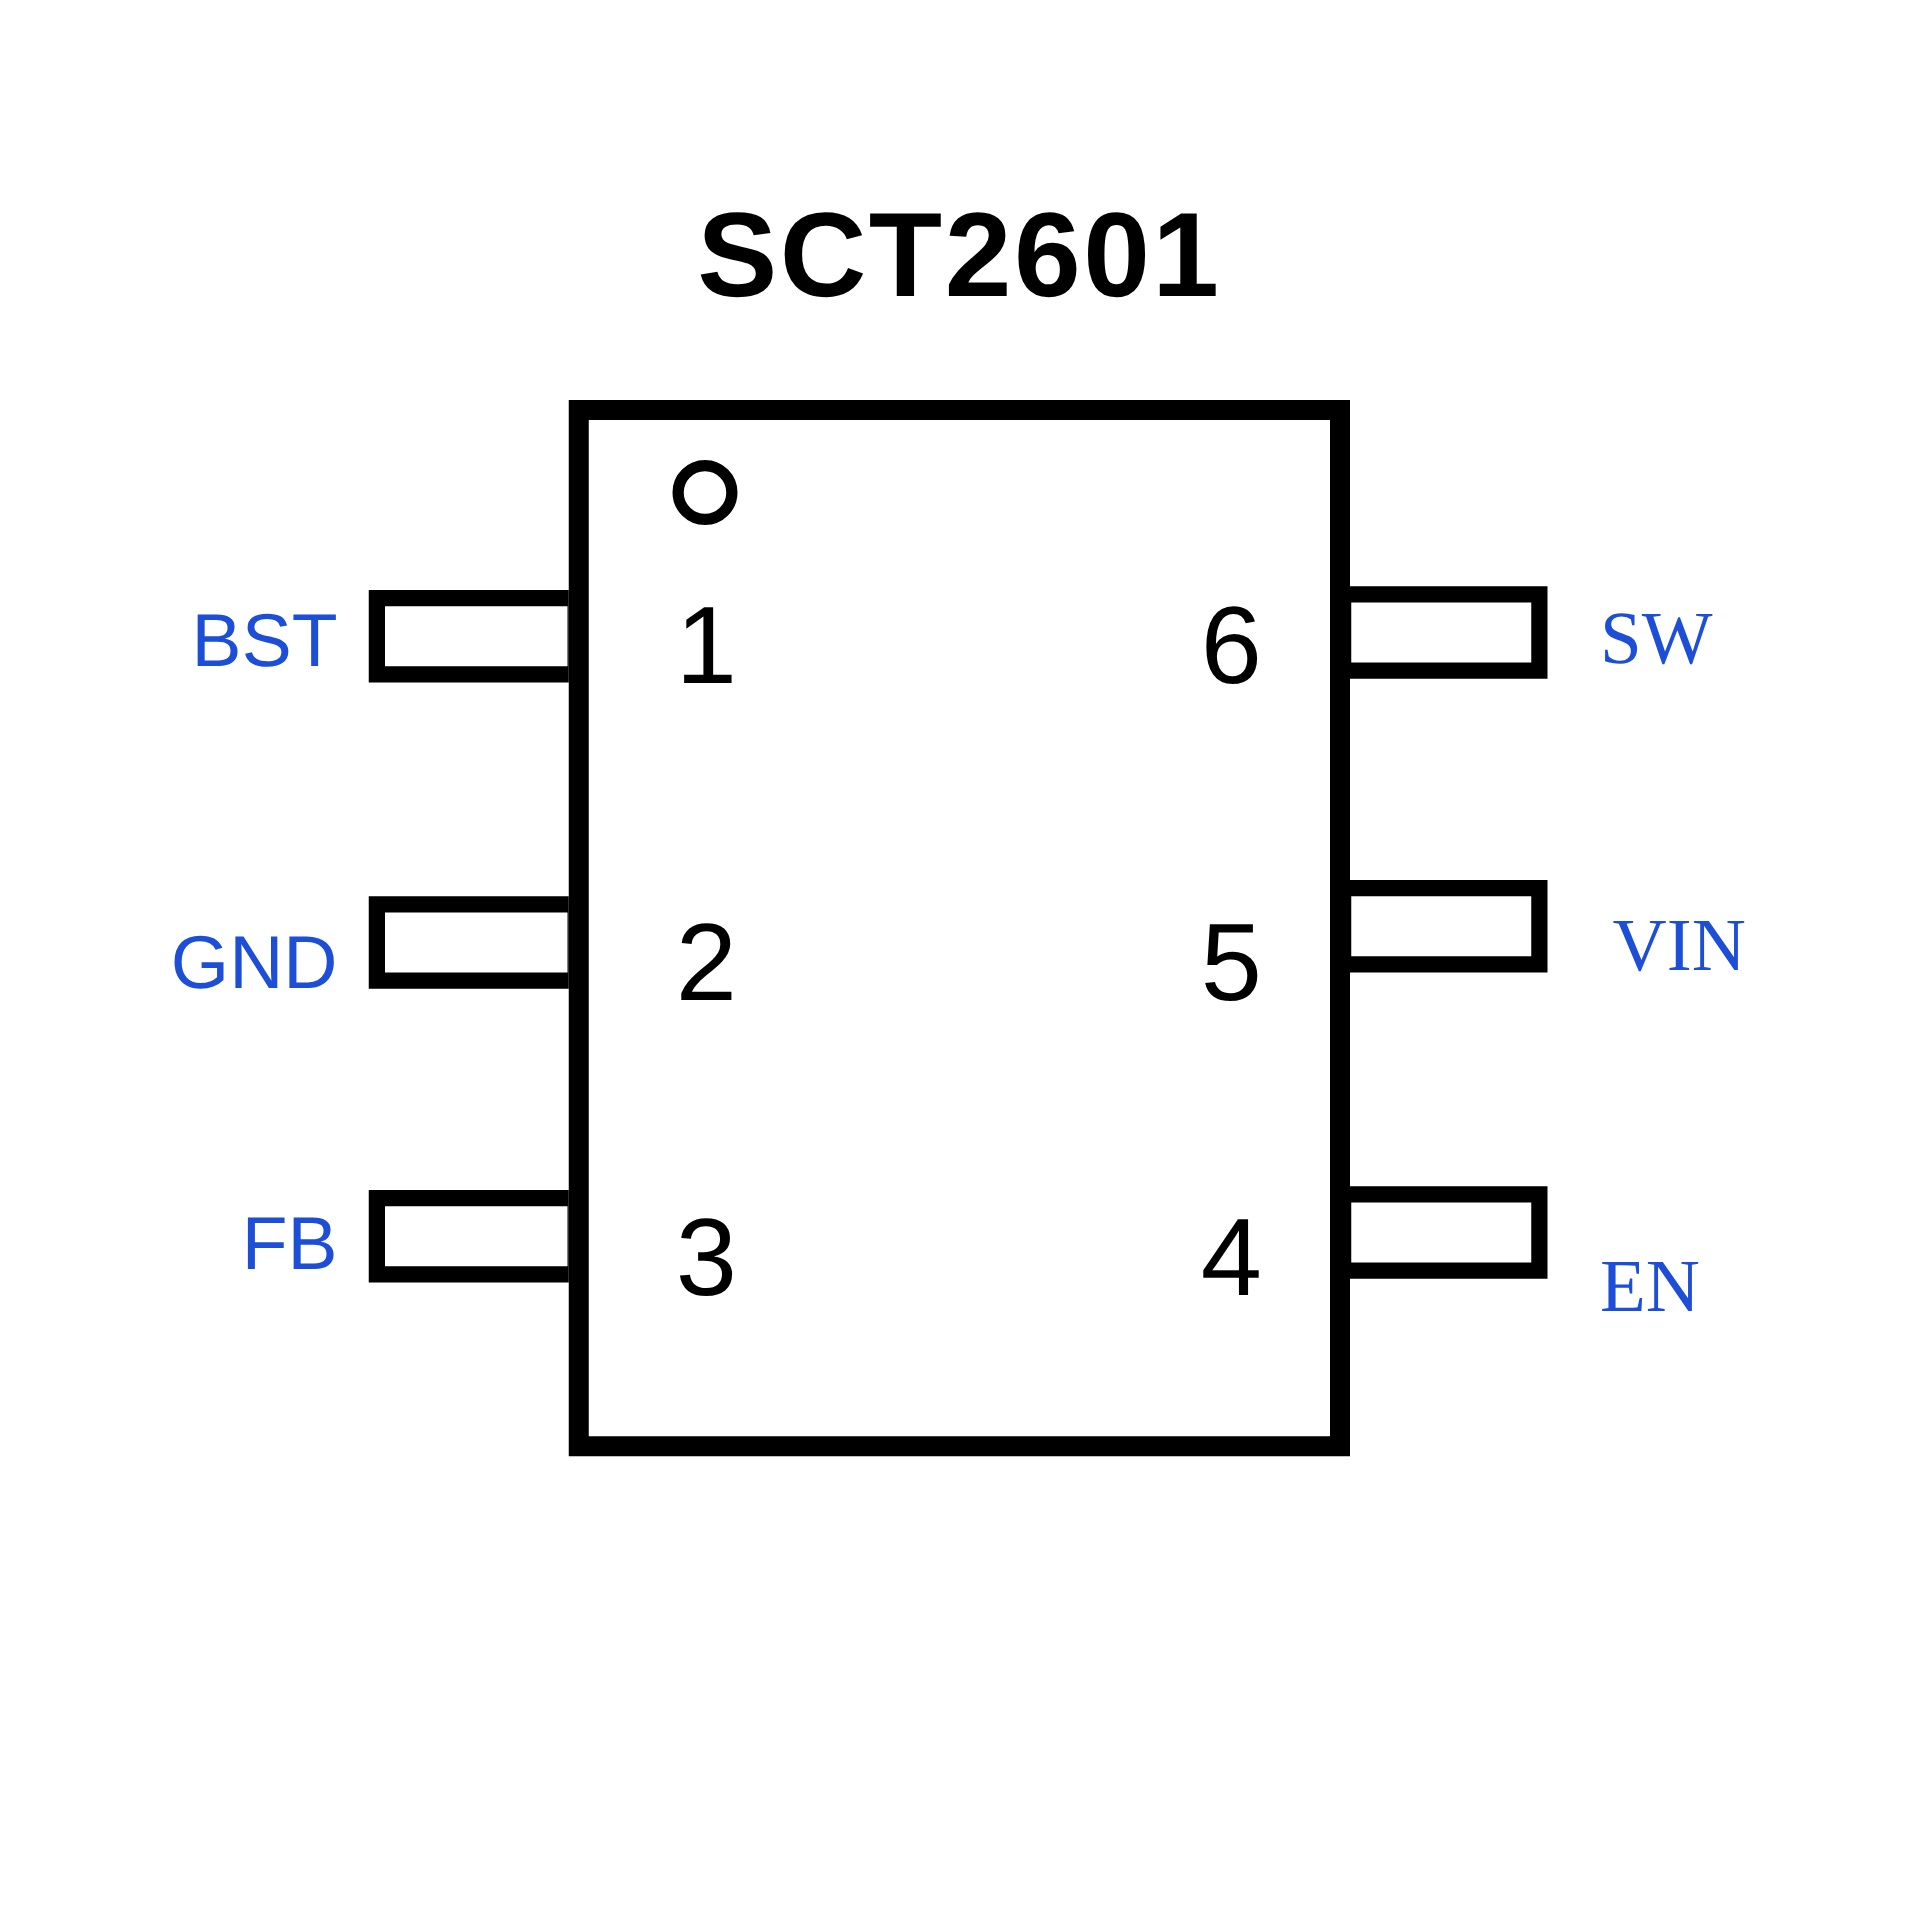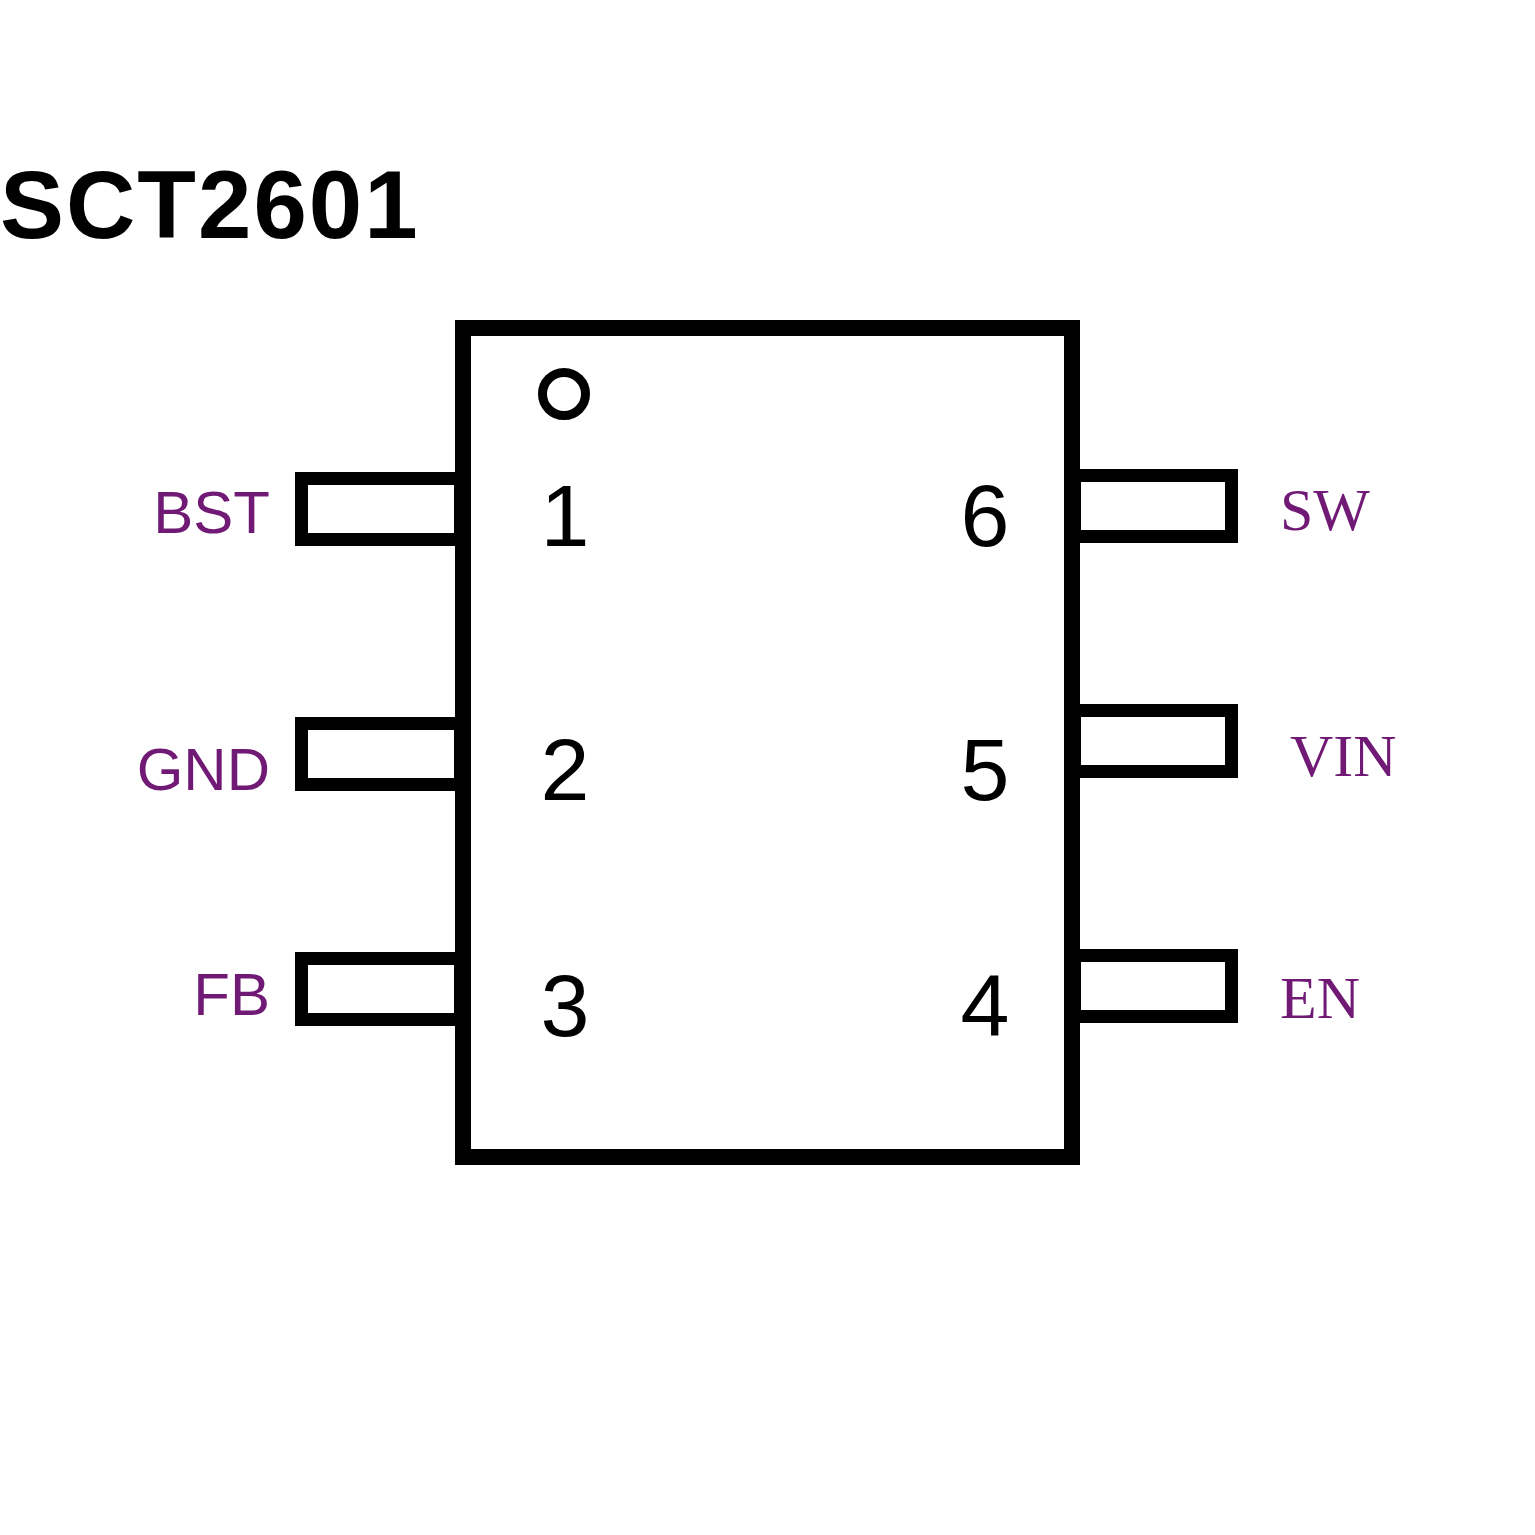--- a/index.html
+++ b/index.html
@@ -13,21 +13,21 @@
     width: 1535px;
     height: 1535px;
     background: #ffffff;
     overflow: hidden;
   }
   .title {
     position: absolute;
     left: 0;
     top: 150px;
     width: 1535px;
-    text-align: left;
+    text-align: center;
     font-size: 96px;
     font-weight: bold;
     color: #000000;
     letter-spacing: 2px;
   }
   .ic-body {
     position: absolute;
     left: 455px;
     top: 320px;
     width: 625px;
@@ -76,41 +76,41 @@
   }
   .num-col-left  { left: 505px; }
   .num-col-right { left: 925px; }
   .num-row1 { top: 472px; }
   .num-row2 { top: 726px; }
   .num-row3 { top: 962px; }
   .pin-label {
     position: absolute;
     font-size: 60px;
     font-weight: normal;
-    color: #701a75;
+    color: #1d4ed8;
     line-height: 1;
     z-index: 4;
   }
   .label-left {
     left: 70px;
     width: 200px;
     text-align: right;
   }
   .label-right {
     left: 1280px;
     width: 220px;
     text-align: left;
     font-family: Liberation Serif, serif;
   }
   .lab-l1 { top: 483px; }
   .lab-l2 { top: 740px; }
   .lab-l3 { top: 965px; }
   .lab-r1 { top: 480px; }
   .lab-r2 { top: 726px; margin-left: 10px; }
-  .lab-r3 { top: 968px; }
+  .lab-r3 { top: 999px; }
 </style>
 </head>
 <body>
 
 <div class="canvas">
 
   <div class="title">SCT2601</div>
 
   <div class="ic-body"></div>
 

